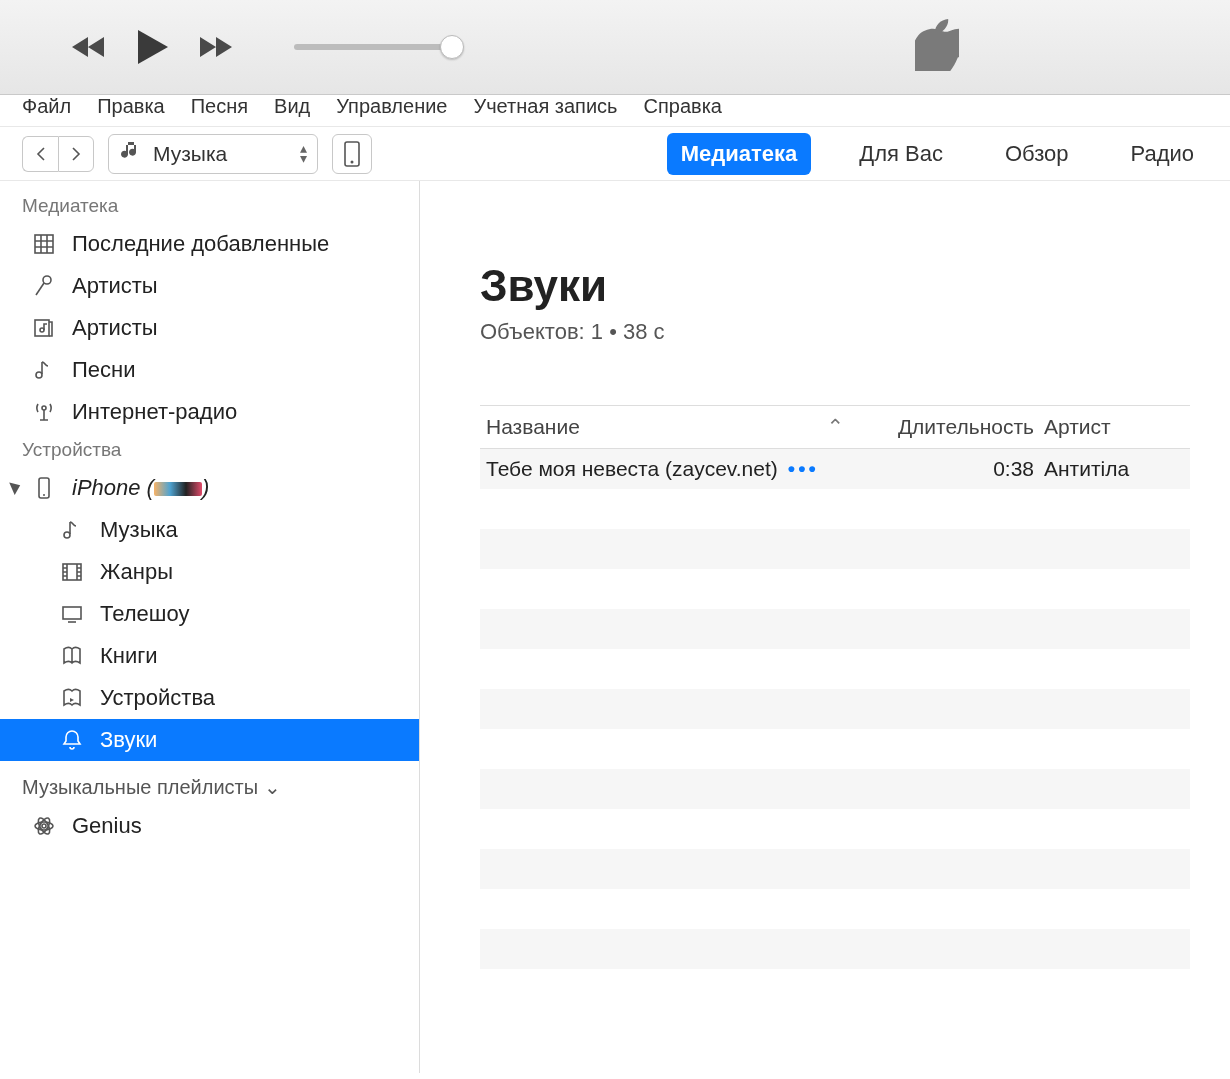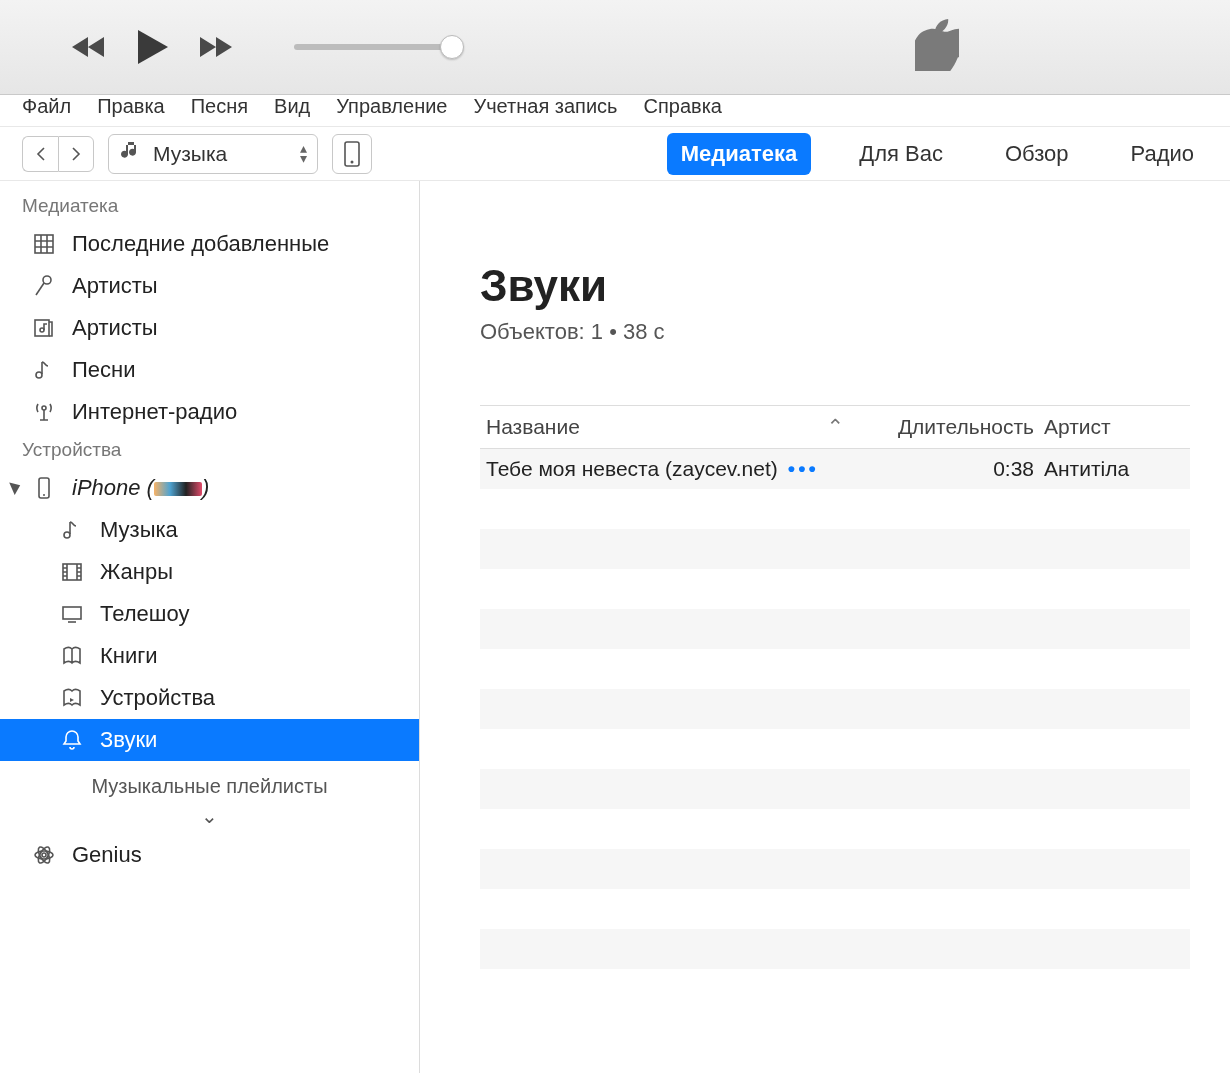--- a/index.html
+++ b/index.html
@@ -103,21 +103,21 @@
   .sb-item .ic { width: 28px; display: flex; justify-content: center; }
   .sb-sub { padding-left: 58px; }
   .sb-item.selected { background: #0a7aff; color: #fff; }
   .sb-item.selected svg { stroke: #fff; fill: #fff; }
   .sb-device-row { position: relative; font-style: italic; }
   .sb-device-row::before {
     content: "▸"; position: absolute; left: 10px; color: #555; transform: rotate(90deg);
   }
   .sb-playlists {
     display: flex; align-items: center; gap: 6px;
-    padding: 14px 22px 6px 22px; color: #555; font-size: 20px; flex-direction: column;
+    padding: 14px 22px 6px 22px; color: #555; font-size: 20px;
   }
 
   .content { flex: 1; padding: 80px 40px 0 60px; }
   .content h1 { font-size: 44px; font-weight: 700; }
   .content .meta { font-size: 22px; color: #555; margin-top: 8px; }
 
   .table { margin-top: 60px; font-size: 21px; }
   .thead, .trow { display: grid; grid-template-columns: 1fr 170px 140px; align-items: center; }
   .thead {
     color: #444; border-top: 1px solid #ddd; border-bottom: 1px solid #ddd;

